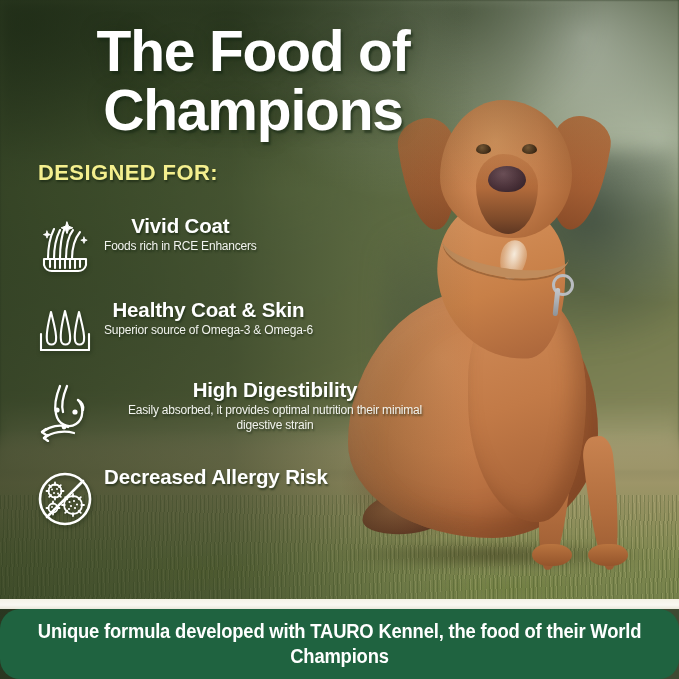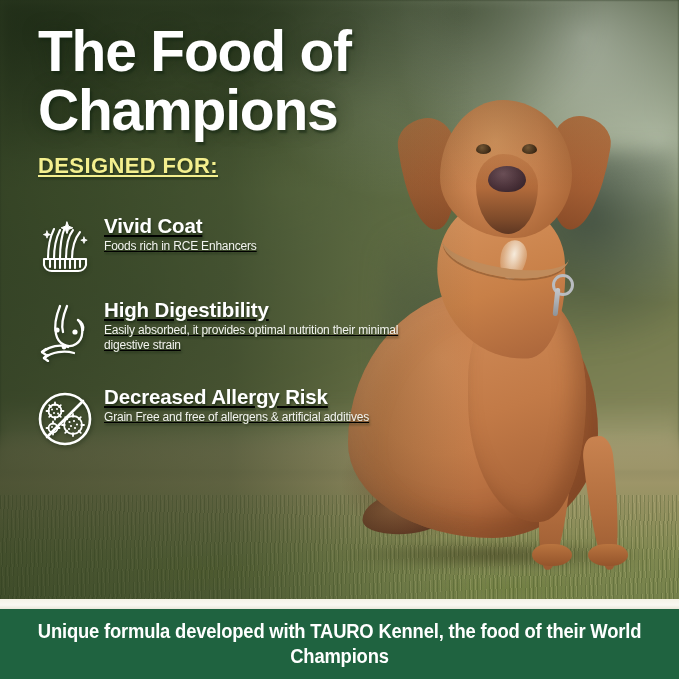--- a/index.html
+++ b/index.html
@@ -237,43 +237,43 @@
     left: 40px; top: 448px; width: 310px; height: 30px;
     background: radial-gradient(ellipse at 50% 50%, rgba(52,48,22,0.55) 0%, rgba(52,48,22,0) 72%);
     border-radius: 50%;
     filter: blur(4px);
   }
 
   
   .content {
     position: absolute;
     inset: 0;
+    text-align: center;
   }
   .headline {
     position: absolute;
     left: 38px;
     top: 22px;
     width: 430px;
     color: #ffffff;
     font-size: 57px;
     line-height: 1.03;
     font-weight: 700;
     letter-spacing: -1.2px;
     text-shadow: 2px 3px 2px rgba(20,38,18,0.55), 0 0 18px rgba(14,30,12,0.35);
   }
   .designed-for {
     position: absolute;
     left: 38px;
-    top: 153px;
+    top: 160px;
     color: #f4ef8e;
     font-size: 22px;
     font-weight: 700;
     letter-spacing: 0.4px;
     text-shadow: 1px 2px 2px rgba(22,36,16,0.60);
-    text-decoration: underline;
   }
 
   .features {
     position: absolute;
     left: 26px;
     top: 212px;
     width: 420px;
   }
   .feature {
     display: flex;
@@ -282,21 +282,21 @@
   }
   .feature-icon {
     flex: 0 0 78px;
     width: 78px;
     height: 72px;
     display: flex;
     align-items: center;
     justify-content: center;
     filter: drop-shadow(1px 2px 2px rgba(18,32,14,0.55));
   }
-  .feature-text { padding-top: 2px; text-decoration: underline; }
+  .feature-text { padding-top: 2px; }
   .feature-title {
     color: #ffffff;
     font-size: 20.5px;
     font-weight: 700;
     line-height: 1.18;
     letter-spacing: -0.15px;
     text-shadow: 1px 2px 2px rgba(20,36,16,0.60);
   }
   .feature-desc {
     color: #f2f3ee;
@@ -321,20 +321,21 @@
   }
   .footer {
     position: absolute;
     left: 0; right: 0;
     bottom: 0;
     height: 70px;
     background: #1f6340;
     display: flex;
     align-items: center;
     justify-content: center;
+    border-radius: 20px;
   }
   .footer-text {
     color: #ffffff;
     font-size: 20px;
     font-weight: 700;
     line-height: 1.26;
     text-align: center;
     letter-spacing: -0.2px;
     transform: scaleX(0.92);
   }
@@ -400,20 +401,35 @@
             <path d="M12 12 l1 2.6 2.6 1 -2.6 1 -1 2.6 -1 -2.6 -2.6 -1 2.6 -1 z" fill="#ffffff" stroke-width="0.8"></path>
             <path d="M49 18 l0.9 2.3 2.3 0.9 -2.3 0.9 -0.9 2.3 -0.9 -2.3 -2.3 -0.9 2.3 -0.9 z" fill="#ffffff" stroke-width="0.8"></path>
           </svg>
         </div>
         <div class="feature-text">
           <div class="feature-title">Vivid Coat</div>
           <div class="feature-desc">Foods rich in RCE Enhancers</div>
         </div>
       </div>
 
+      <div class="feature f2">
+        <div class="feature-icon">
+          <svg width="58" height="52" viewBox="0 0 58 52" fill="none" stroke="#ffffff" stroke-width="2.1" stroke-linecap="round" stroke-linejoin="round">
+            <path d="M5 28 v16 h48 v-16"></path>
+            <path d="M5 44 h48"></path>
+            <path d="M15 6 C12 18, 10 28, 11 34 a4.5 4.5 0 0 0 9 0 C21 28, 18 18, 15 6 z"></path>
+            <path d="M29 5 C26 17, 24 28, 25 34 a4.5 4.5 0 0 0 9 0 C35 28, 32 17, 29 5 z"></path>
+            <path d="M43 6 C40 18, 38 28, 39 34 a4.5 4.5 0 0 0 9 0 C49 28, 46 18, 43 6 z"></path>
+          </svg>
+        </div>
+        <div class="feature-text">
+          <div class="feature-title">Healthy Coat &amp; Skin</div>
+          <div class="feature-desc">Superior source of Omega-3 &amp; Omega-6</div>
+        </div>
+      </div>
 
       <div class="feature f3">
         <div class="feature-icon">
           <svg width="62" height="60" viewBox="0 0 62 60" fill="none" stroke="#ffffff" stroke-width="2.3" stroke-linecap="round" stroke-linejoin="round">
             <path d="M26 4 C22 14, 20 24, 22 32 C24 42, 34 47, 42 42 C50 37, 50 24, 44 18"></path>
             <path d="M33 4 C29 14, 27 23, 29 30"></path>
             <path d="M44 18 c4 2, 6 6, 5 10"></path>
             <path d="M8 50 C16 44, 26 42, 34 45"></path>
             <path d="M10 56 C18 50, 30 48, 40 51"></path>
             <circle cx="23" cy="28" r="2.6" fill="#ffffff" stroke="none"></circle>
@@ -453,21 +469,20 @@
 
               <circle cx="18" cy="39" r="4.5"></circle>
               <path d="M18 32.5 v2 M18 43.5 v2 M11.5 39 h2 M22.5 39 h2"></path>
               <circle cx="17" cy="38" r="0.9" fill="#ffffff" stroke="none"></circle>
               <circle cx="19.5" cy="40" r="0.9" fill="#ffffff" stroke="none"></circle>
             </g>
           </svg>
         </div>
         <div class="feature-text">
           <div class="feature-title">Decreased Allergy Risk</div>
-          <div class="feature-desc">Grain Free and free of allergens &amp; artificial additives</div>
         </div>
       </div>
 
     </div>
   </div>
 
   <div class="footer-strip"></div>
   <div class="footer">
     <div class="footer-text">Unique formula developed with TAURO Kennel, the food of their World Champions</div>
   </div>

